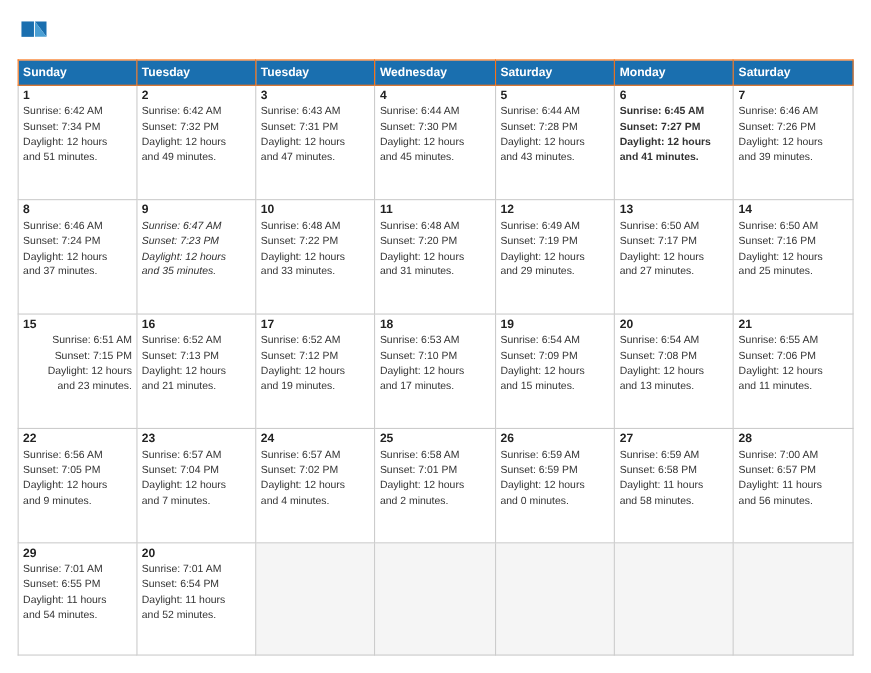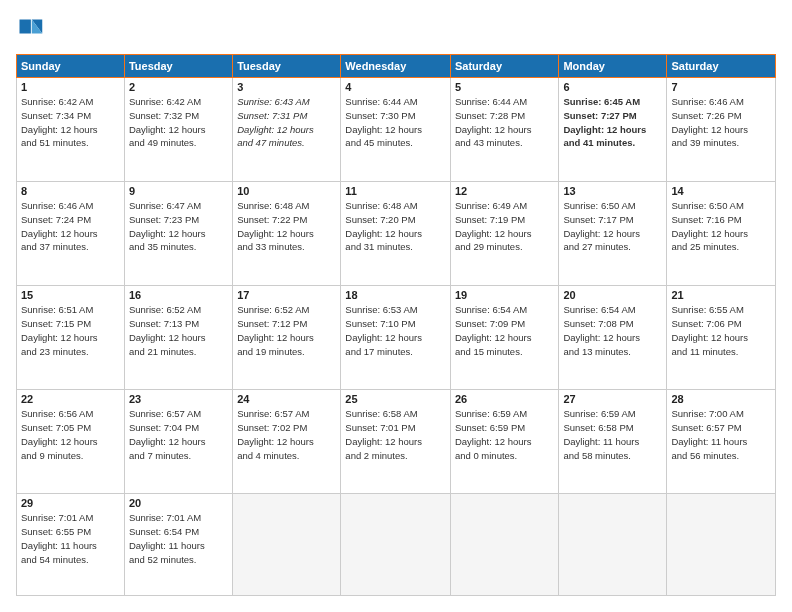--- a/index.html
+++ b/index.html
@@ -140,21 +140,21 @@
           </td>
           <td>
             <span class="day-num">2</span>
             <div class="day-info" style="white-space: pre-wrap;">Sunrise: 6:42 AM
 Sunset: 7:32 PM
 Daylight: 12 hours
 and 49 minutes.</div>
           </td>
           <td>
             <span class="day-num">3</span>
-            <div class="day-info" style="white-space: pre-wrap; font-style: italic;">Sunrise: 6:43 AM
+            <div class="day-info" style="white-space: pre-wrap;">Sunrise: 6:43 AM
 Sunset: 7:31 PM
 Daylight: 12 hours
 and 47 minutes.</div>
           </td>
           <td>
             <span class="day-num">4</span>
             <div class="day-info" style="white-space: pre-wrap;">Sunrise: 6:44 AM
 Sunset: 7:30 PM
 Daylight: 12 hours
 and 45 minutes.</div>
@@ -184,21 +184,21 @@
         <tr class="week-row">
           <td>
             <span class="day-num">8</span>
             <div class="day-info" style="white-space: pre-wrap;">Sunrise: 6:46 AM
 Sunset: 7:24 PM
 Daylight: 12 hours
 and 37 minutes.</div>
           </td>
           <td>
             <span class="day-num">9</span>
-            <div class="day-info" style="white-space: pre-wrap;">Sunrise: 6:47 AM
+            <div class="day-info" style="white-space: pre-wrap; font-style: italic;">Sunrise: 6:47 AM
 Sunset: 7:23 PM
 Daylight: 12 hours
 and 35 minutes.</div>
           </td>
           <td>
             <span class="day-num">10</span>
             <div class="day-info" style="white-space: pre-wrap;">Sunrise: 6:48 AM
 Sunset: 7:22 PM
 Daylight: 12 hours
 and 33 minutes.</div>
@@ -228,21 +228,21 @@
             <span class="day-num">14</span>
             <div class="day-info" style="white-space: pre-wrap;">Sunrise: 6:50 AM
 Sunset: 7:16 PM
 Daylight: 12 hours
 and 25 minutes.</div>
           </td>
         </tr>
         <tr class="week-row">
           <td>
             <span class="day-num">15</span>
-            <div class="day-info" style="white-space: pre-wrap;">Sunrise: 6:51 AM
+            <div class="day-info" style="white-space: pre-wrap; text-align: right;">Sunrise: 6:51 AM
 Sunset: 7:15 PM
 Daylight: 12 hours
 and 23 minutes.</div>
           </td>
           <td>
             <span class="day-num">16</span>
             <div class="day-info" style="white-space: pre-wrap;">Sunrise: 6:52 AM
 Sunset: 7:13 PM
 Daylight: 12 hours
 and 21 minutes.</div>

